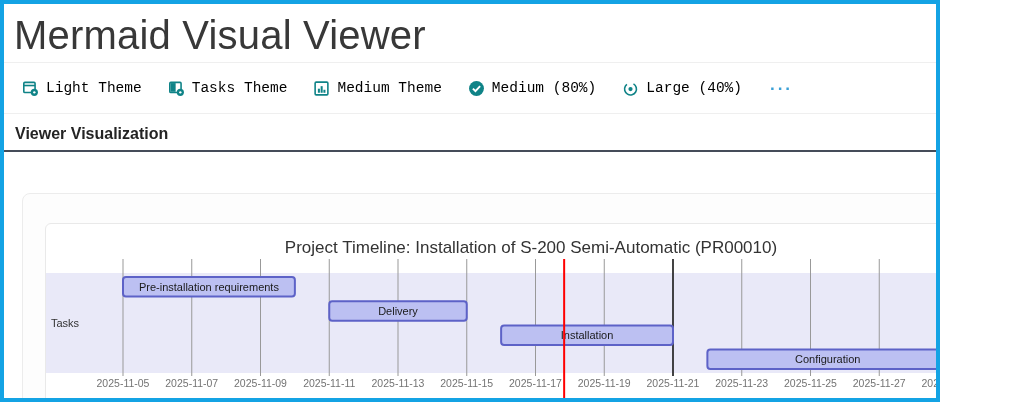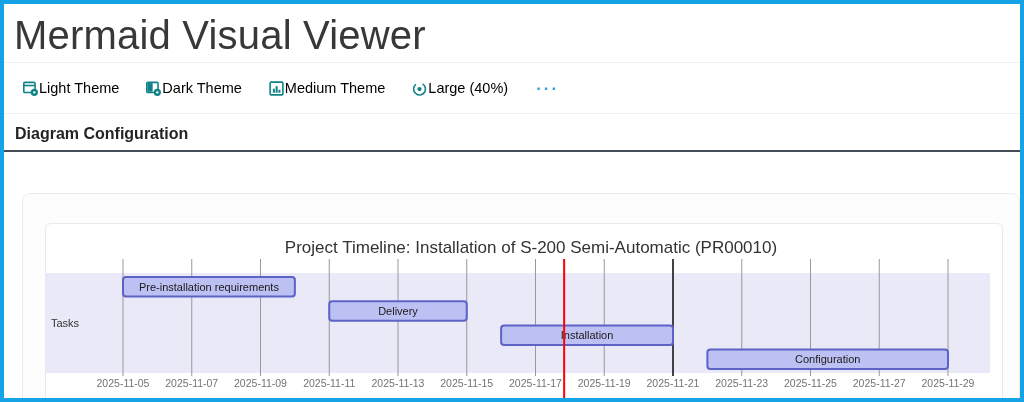--- a/index.html
+++ b/index.html
@@ -1,31 +1,31 @@
 <!DOCTYPE html>
 <html><head>
 <meta charset="utf-8">
 <style>
   html,body{margin:0;padding:0;background:#fff;}
   .page{
-    position:relative;width:1024px;height:402px;box-sizing:border-box;
+    position:relative;width:940px;height:402px;box-sizing:border-box;
     border:4px solid #14a3e4;background:#fff;overflow:hidden;
     font-family:"Liberation Sans",sans-serif;
   }
   .app-title{
     margin:4px 0 0 10px;font-size:40px;font-weight:300;color:#383838;
     letter-spacing:0.2px;line-height:1.35;
   }
   .divider{height:1px;background:#efefef;}
   .toolbar{
     display:flex;align-items:center;height:50px;padding-left:18px;gap:26px;
   }
   .tb-item{
-    display:flex;align-items:center;border:none;background:none;
-    font-family:Liberation Sans, sans-serif;font-size:14.5px;color:#25242';
+    display:flex;align-items:center;gap:7px;border:none;background:none;
+    font-family:Liberation Mono, monospace;font-size:14.5px;color:#25242';
     color:#252423;cursor:pointer;padding:0;white-space:nowrap;
   }
   .tb-icon{display:inline-flex;width:17px;height:17px;}
   .tb-overflow{
     border:none;background:none;cursor:pointer;color:#3aa0d6;
     font-size:17px;font-weight:bold;letter-spacing:2px;padding:0 2px;
     font-family:"Liberation Sans",sans-serif;line-height:1;
   }
   .section-heading{
     margin:11px 0 0 11px;font-size:16px;font-weight:700;color:#242424;
@@ -65,54 +65,63 @@
 
     <button class="tb-item">
       <span class="tb-icon">
         <svg viewBox="0 0 16 16" width="17" height="17">
           <rect x="1.7" y="2.2" width="10.6" height="9.6" rx="1" fill="none" stroke="#0f8387" stroke-width="1.5"></rect>
           <rect x="2.4" y="2.9" width="4.8" height="8.2" fill="#0f8387"></rect>
           <circle cx="11.6" cy="11.6" r="3.4" fill="#0f8387"></circle>
           <circle cx="11.6" cy="11.6" r="1.1" fill="#ffffff"></circle>
         </svg>
       </span>
-      <span>Dark Theme</span>
+      <span>Tasks Theme</span>
     </button>
 
 
     <button class="tb-item">
       <span class="tb-icon">
         <svg viewBox="0 0 16 16" width="17" height="17">
           <rect x="2" y="2" width="12" height="12" rx="1" fill="none" stroke="#0f8387" stroke-width="1.5"></rect>
           <rect x="4.6" y="8.2" width="1.9" height="3.8" fill="#0f8387"></rect>
           <rect x="7.2" y="5.8" width="1.9" height="6.2" fill="#0f8387"></rect>
           <rect x="9.8" y="9.2" width="1.9" height="2.8" fill="#0f8387"></rect>
         </svg>
       </span>
       <span>Medium Theme</span>
     </button>
 
 
+    <button class="tb-item">
+      <span class="tb-icon">
+        <svg viewBox="0 0 16 16" width="17" height="17">
+          <circle cx="8" cy="8" r="7" fill="#0f8387"></circle>
+          <path d="M4.6 8.1 L7 10.4 L11.4 5.7" fill="none" stroke="#ffffff" stroke-width="1.8"></path>
+        </svg>
+      </span>
+      <span>Medium (80%)</span>
+    </button>
 
     <button class="tb-item">
       <span class="tb-icon">
         <svg viewBox="0 0 16 16" width="17" height="17">
           <circle cx="8" cy="8.5" r="5.6" fill="none" stroke="#0f8387" stroke-width="1.5" stroke-dasharray="28 8" transform="rotate(-60 8 8.5)"></circle>
           <circle cx="8" cy="8.5" r="2" fill="#0f8387"></circle>
         </svg>
       </span>
       <span>Large (40%)</span>
     </button>
 
     <button class="tb-overflow">···</button>
   </div>
 
   <div class="divider"></div>
 
-  <div class="section-heading">Diagram Configuration</div>
+  <div class="section-heading">Viewer Visualization</div>
   <div class="heading-rule"></div>
 
   <div class="outer-card">
     <div class="inner-card">
       <svg id="gantt-svg" width="954" height="238" viewBox="0 0 954 238">
           <rect x="0" y="49" width="944" height="100" fill="#e9e9f8"></rect>
           <line x1="77" y1="35" x2="77" y2="152" stroke="#999999" stroke-width="1"></line>
           <text x="77" y="163" text-anchor="middle" font-size="10.5" fill="#737373">2025-11-05</text>
           <line x1="145.75" y1="35" x2="145.75" y2="152" stroke="#999999" stroke-width="1"></line>
           <text x="145.75" y="163" text-anchor="middle" font-size="10.5" fill="#737373">2025-11-07</text>

